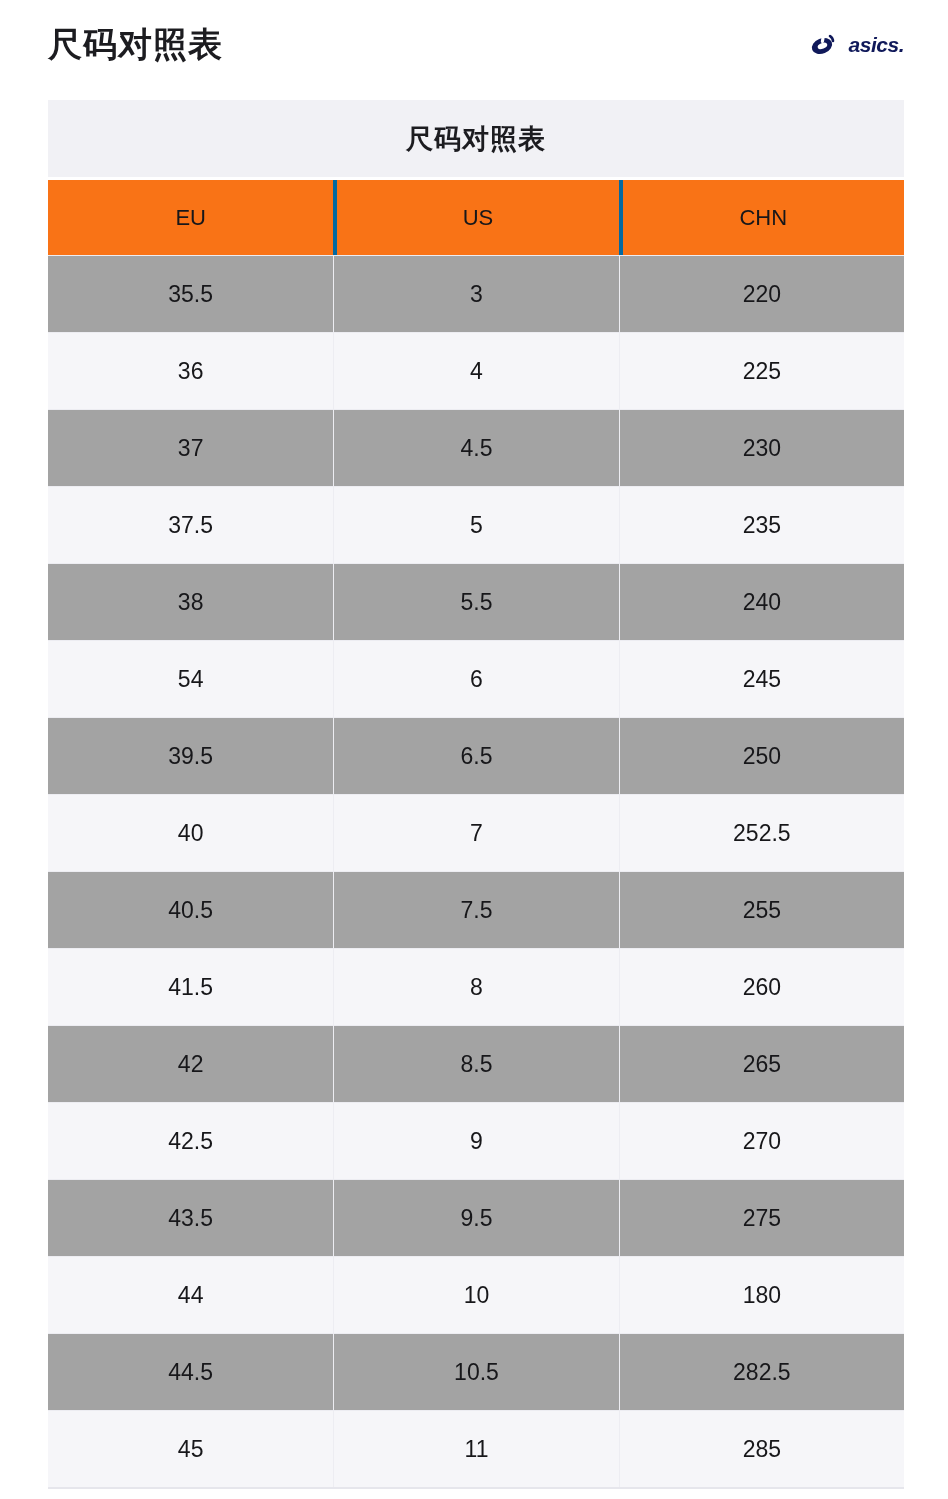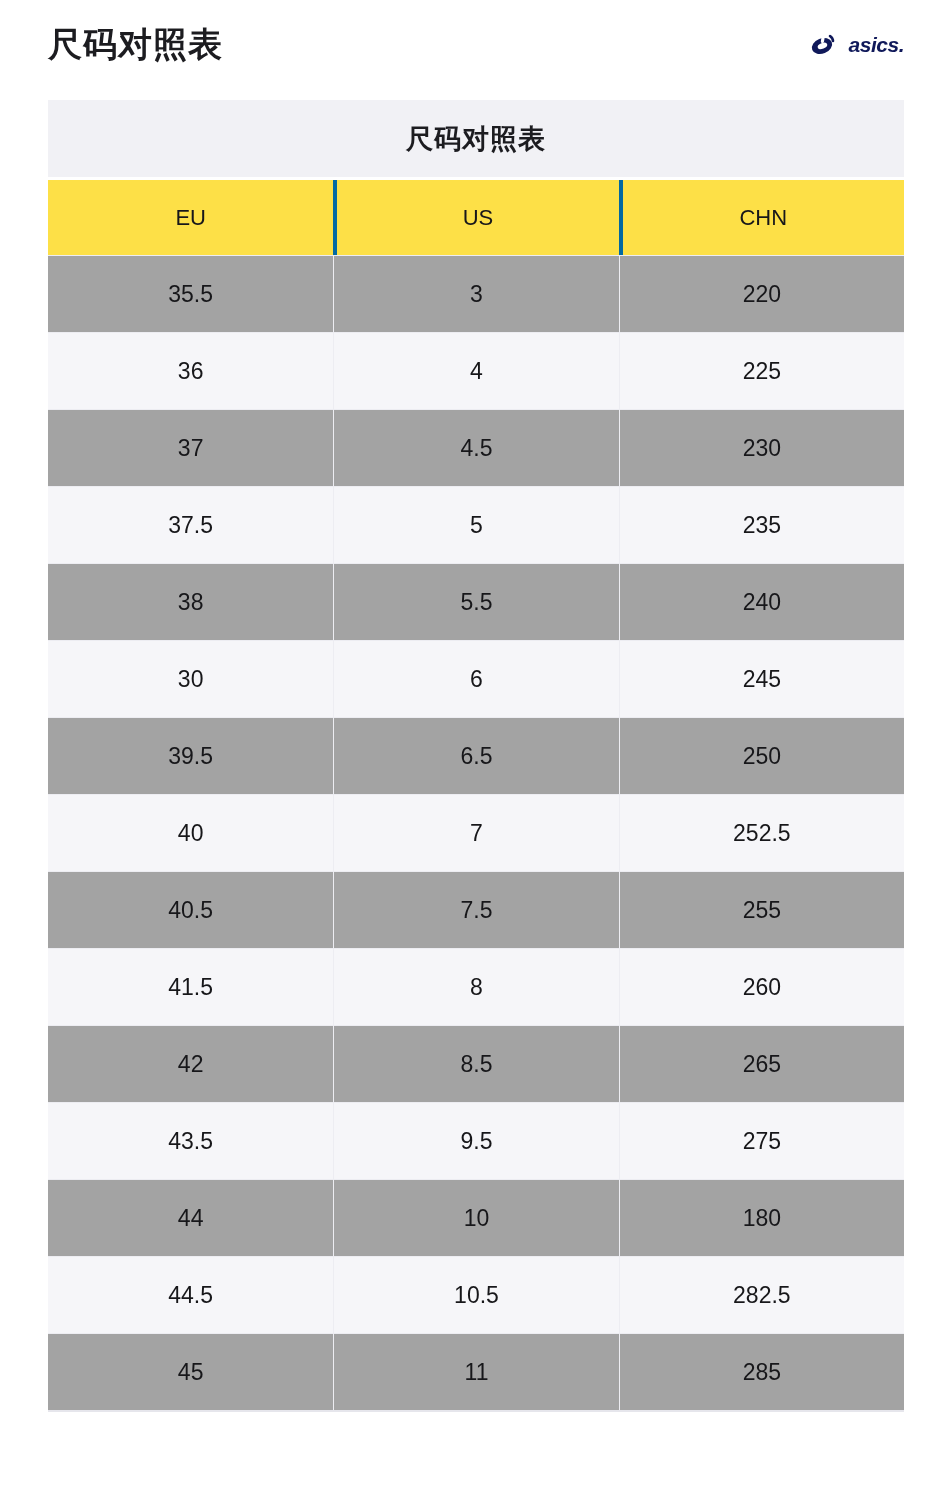--- a/index.html
+++ b/index.html
@@ -59,21 +59,21 @@
     margin-bottom: 3px;
   }
   table.tbl {
     width: 100%;
     table-layout: fixed;
     border-collapse: separate;
     border-spacing: 0;
   }
   .tbl th {
     height: 75px;
-    background: #fde047;
+    background: #f97316;
     font-size: 22px;
     font-weight: 500;
     color: #17171a;
     text-align: center;
     vertical-align: middle;
   }
   .tbl th + th { border-left: 4px solid #0369a1; }
   .tbl td {
     height: 77px;
     font-size: 23px;
@@ -139,21 +139,21 @@
             <td>37.5</td>
             <td>5</td>
             <td>235</td>
           </tr>
           <tr>
             <td>38</td>
             <td>5.5</td>
             <td>240</td>
           </tr>
           <tr>
-            <td>30</td>
+            <td>54</td>
             <td>6</td>
             <td>245</td>
           </tr>
           <tr>
             <td>39.5</td>
             <td>6.5</td>
             <td>250</td>
           </tr>
           <tr>
             <td>40</td>
@@ -169,20 +169,25 @@
             <td>41.5</td>
             <td>8</td>
             <td>260</td>
           </tr>
           <tr>
             <td>42</td>
             <td>8.5</td>
             <td>265</td>
           </tr>
           <tr>
+            <td>42.5</td>
+            <td>9</td>
+            <td>270</td>
+          </tr>
+          <tr>
             <td>43.5</td>
             <td>9.5</td>
             <td>275</td>
           </tr>
           <tr>
             <td>44</td>
             <td>10</td>
             <td>180</td>
           </tr>
           <tr>

